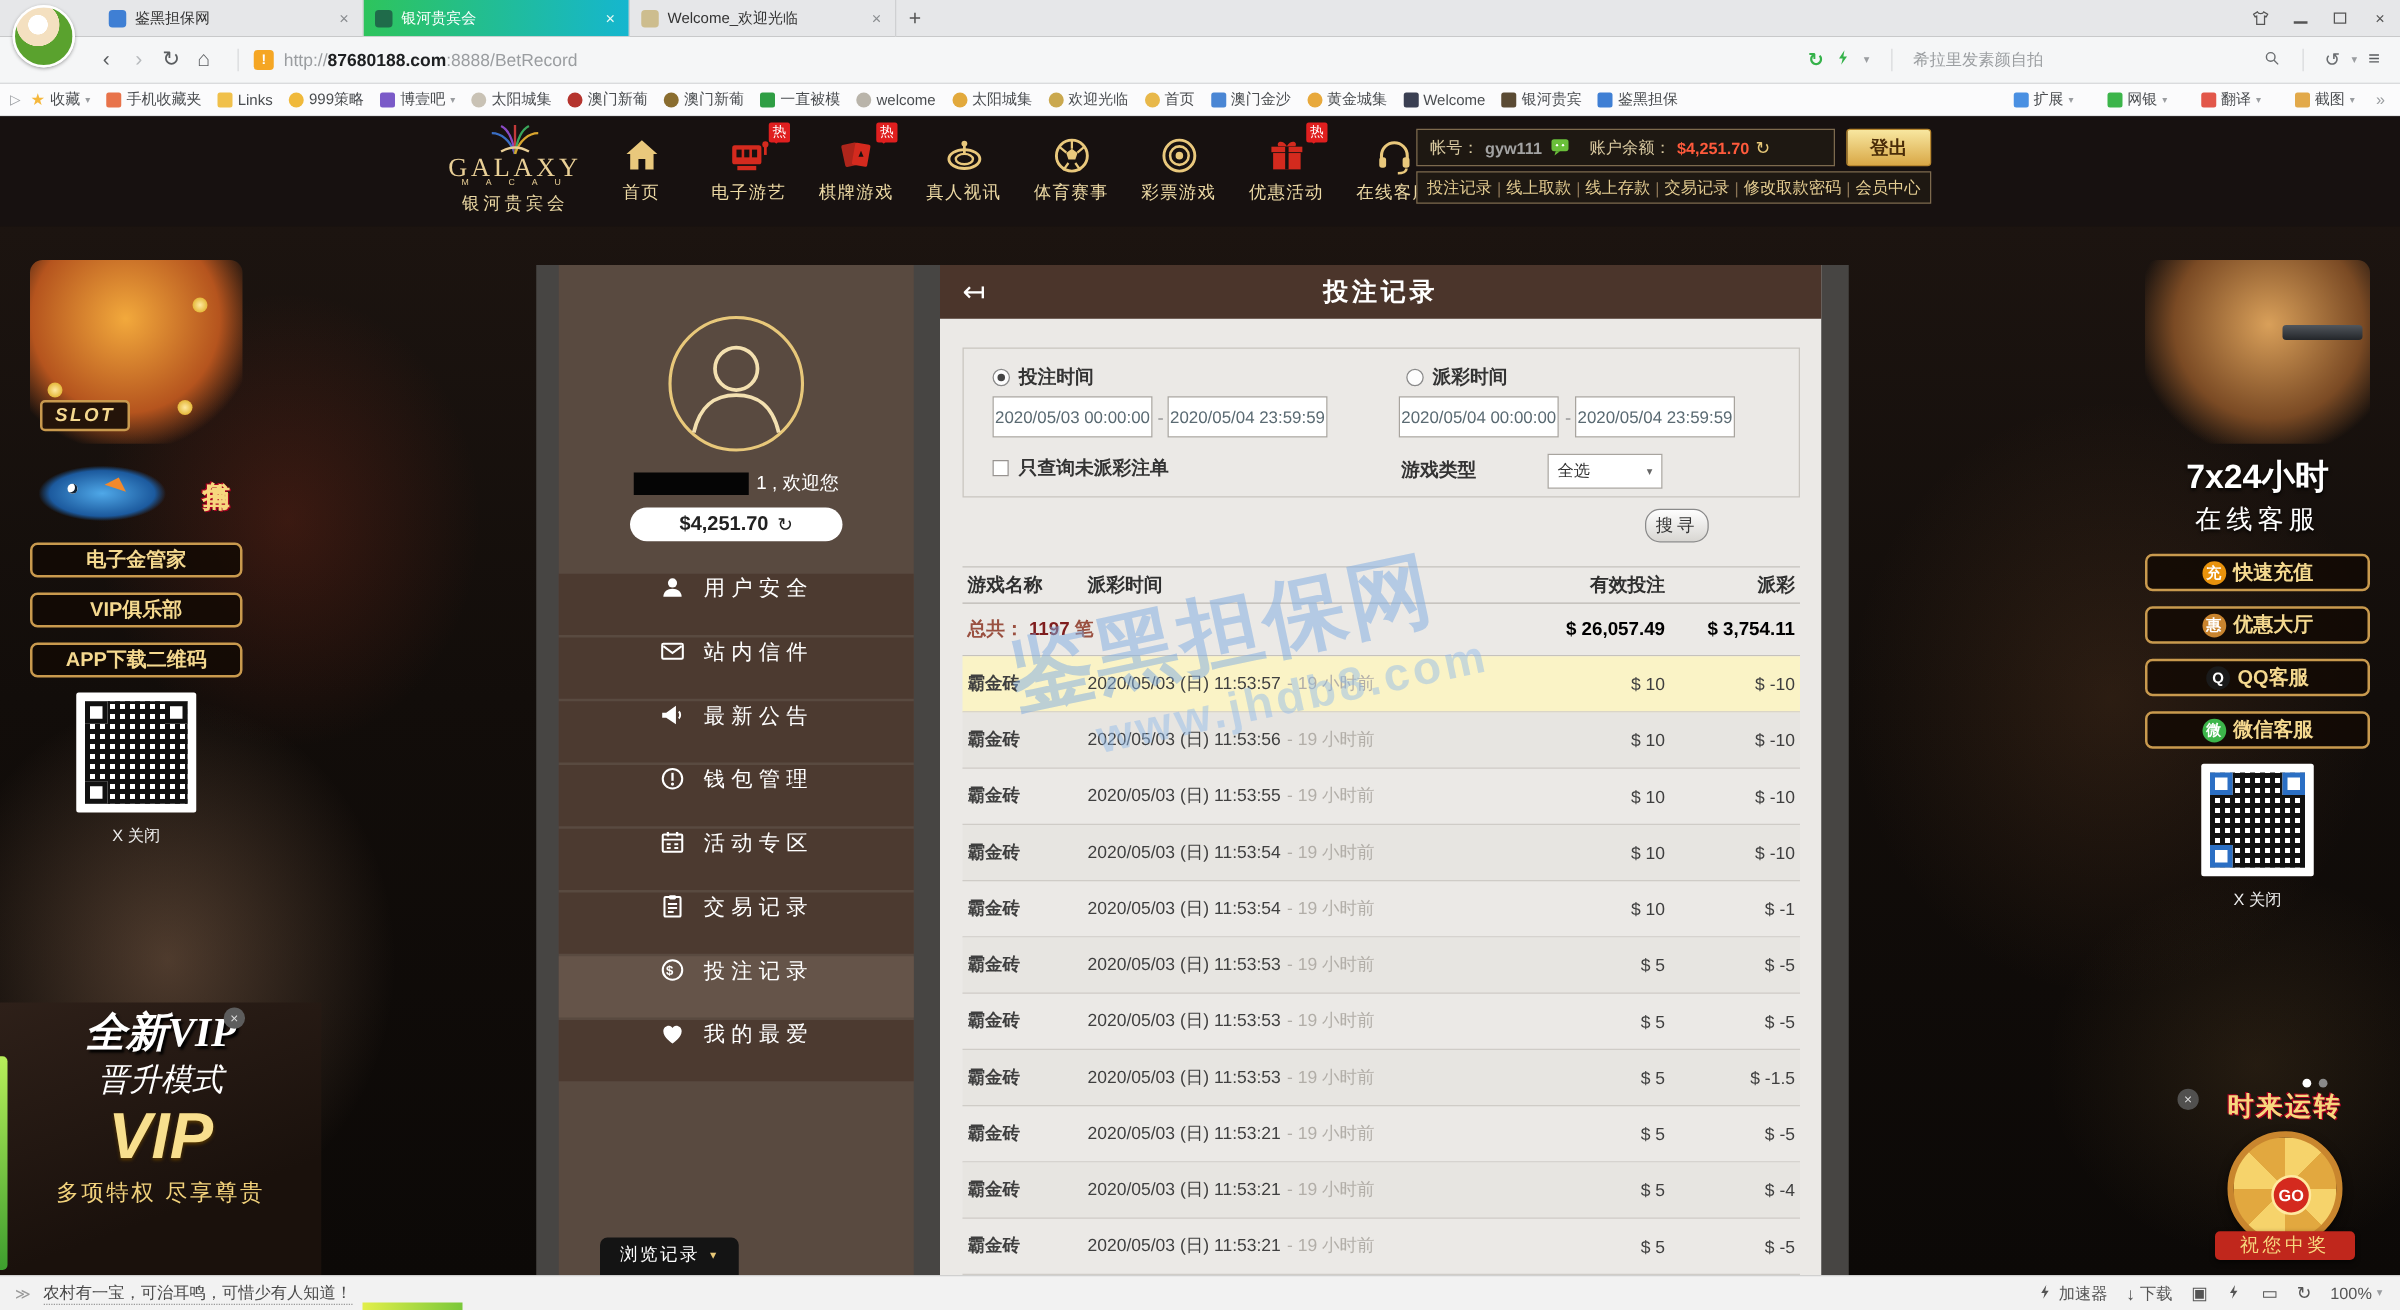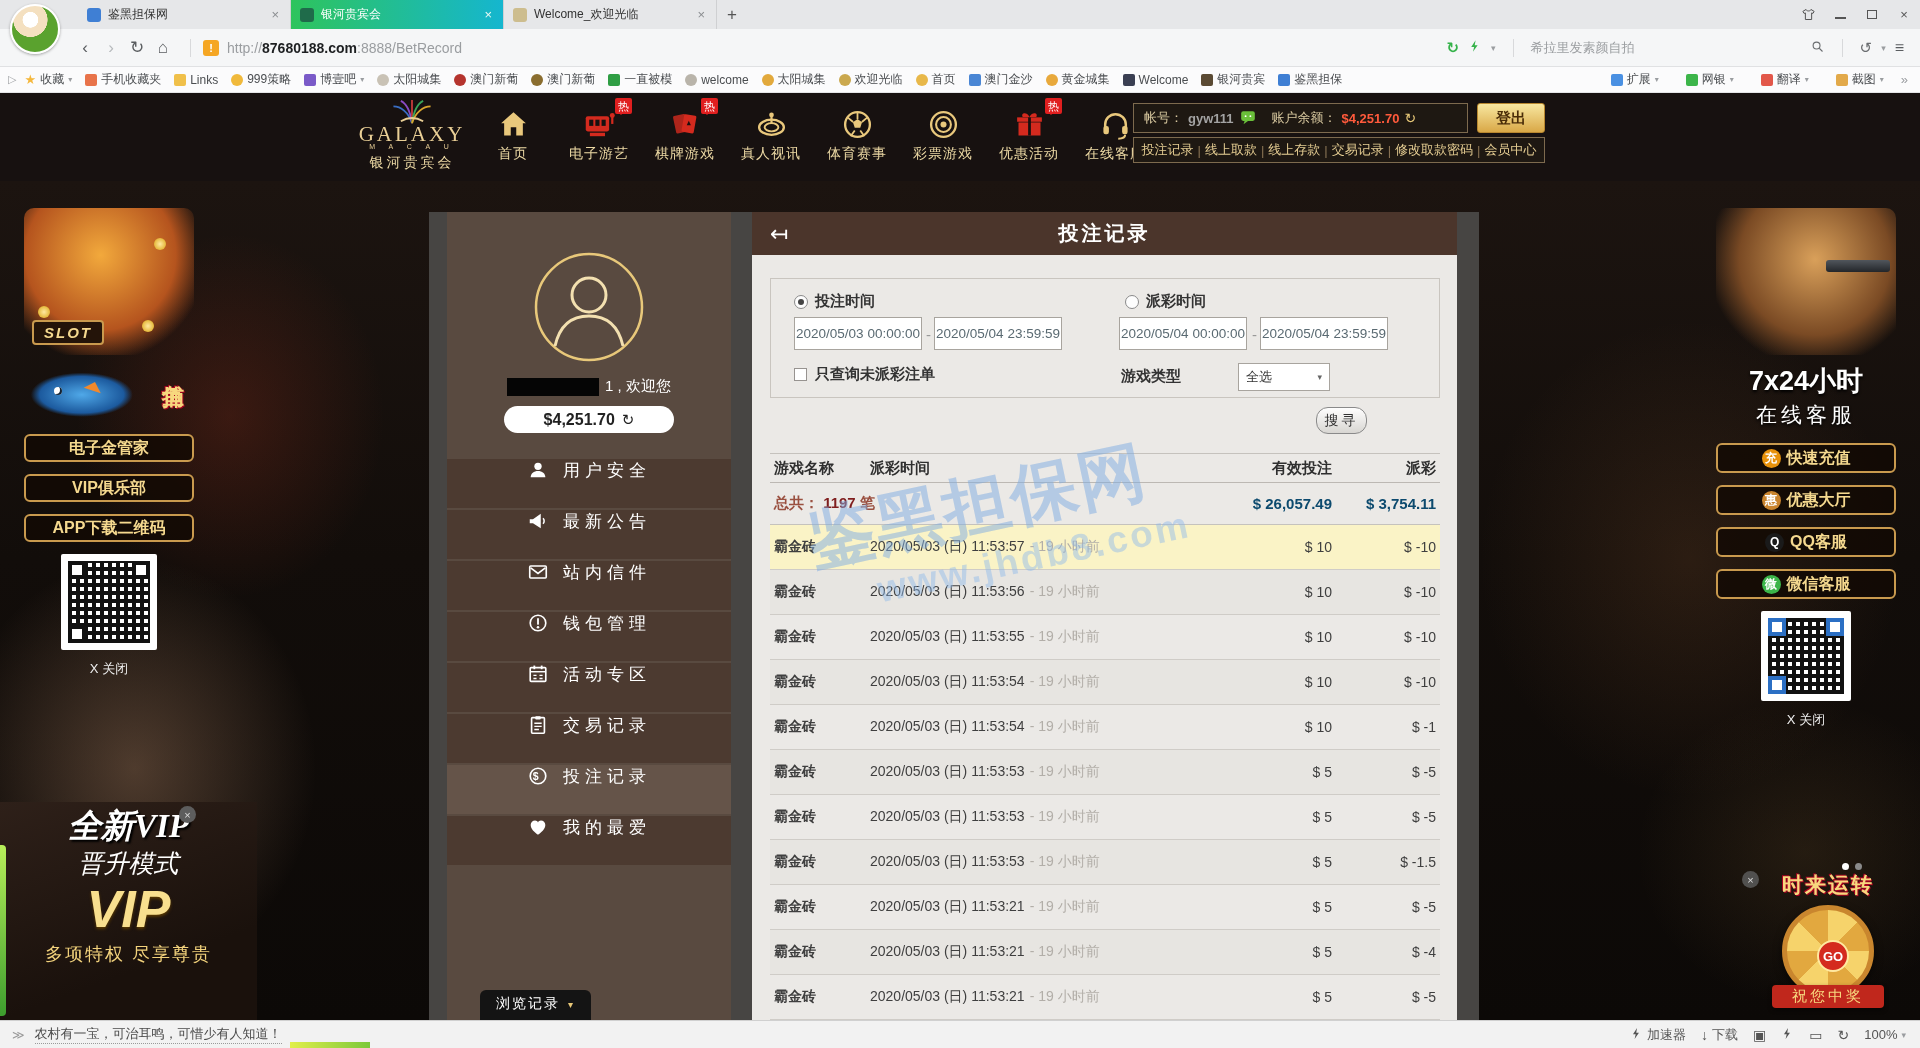--- a/index.html
+++ b/index.html
@@ -171,21 +171,21 @@
 .thead{display:flex;align-items:center;height:30px;border-top:1px solid #c5c2bd;border-bottom:1px solid #bcb8b3;
  font-size:15px;font-weight:bold;color:#2f2f2f}
 .trow{display:flex;align-items:center;height:45px;border-bottom:1px solid #cfccc7;font-size:14px;color:#3f3f3f}
 .totrow{display:flex;align-items:center;height:42px;border-bottom:1px solid #c5c2bd;font-size:15px}
 .c-game{width:100px;padding-left:4px;font-weight:bold}
 .c-time{flex:1}
 .c-valid{width:125px;text-align:right}
 .c-payout{width:108px;text-align:right;padding-right:4px}
 .tot-label{color:#9a5040;font-weight:bold}
 .tot-count{color:#7f1d1d;font-weight:bold}
-.red{color:#0c4a6e;font-weight:bold}
+.red{color:#000000;font-weight:bold}
 .ago{color:#b2aea8;margin-left:5px}
 .trow.hl{background:#faf3c6}
 .trow.alt{background:#e7e5e1}
 .watermark{position:absolute;left:-6px;top:248px;width:470px;transform:rotate(-12deg);pointer-events:none;
  z-index:5;color:rgba(125,172,225,.5);text-align:center}
 .watermark .w1{font-size:67px;font-weight:bold;letter-spacing:2px;white-space:nowrap}
 .watermark .w2{font-size:37px;font-weight:bold;letter-spacing:3px;margin-top:-4px;padding-left:90px;color:rgba(140,185,235,.45)}
 
 
 .vipad{position:absolute;left:0;top:621px;width:257px;height:218px;overflow:hidden;
@@ -623,31 +623,31 @@
         <div class="sidemenu" id="sidemenu">
             <div class="side-item">
               <span class="side-ico"><svg viewBox="0 0 24 24">
                   <circle cx="12" cy="8" r="4" fill="currentColor"></circle>
                   <path d="M4 20c0-4.4 3.6-7 8-7s8 2.6 8 7z" fill="currentColor"></path>
                 </svg></span>
               <span>用户安全</span>
             </div>
             <div class="side-item">
               <span class="side-ico"><svg viewBox="0 0 24 24">
+                  <rect x="3" y="5.5" width="18" height="13" rx="1" fill="none" stroke="currentColor" stroke-width="1.8"></rect>
+                  <path d="M4 7.5l8 6 8-6" fill="none" stroke="currentColor" stroke-width="1.8"></path>
+                </svg></span>
+              <span>站内信件</span>
+            </div>
+            <div class="side-item">
+              <span class="side-ico"><svg viewBox="0 0 24 24">
                   <path d="M3 10v4.5h3.5L15 20V4l-8.5 6z" fill="currentColor"></path>
                   <path d="M17.5 9c1.6 1.6 1.6 4.4 0 6" stroke="currentColor" stroke-width="1.7" fill="none"></path>
                 </svg></span>
               <span>最新公告</span>
-            </div>
-            <div class="side-item">
-              <span class="side-ico"><svg viewBox="0 0 24 24">
-                  <rect x="3" y="5.5" width="18" height="13" rx="1" fill="none" stroke="currentColor" stroke-width="1.8"></rect>
-                  <path d="M4 7.5l8 6 8-6" fill="none" stroke="currentColor" stroke-width="1.8"></path>
-                </svg></span>
-              <span>站内信件</span>
             </div>
             <div class="side-item">
               <span class="side-ico"><svg viewBox="0 0 24 24">
                   <circle cx="12" cy="12" r="8.5" fill="none" stroke="currentColor" stroke-width="1.8"></circle>
                   <rect x="11" y="6.8" width="2" height="7" fill="currentColor"></rect>
                   <circle cx="12" cy="16.6" r="1.4" fill="currentColor"></circle>
                 </svg></span>
               <span>钱包管理</span>
             </div>
             <div class="side-item">

